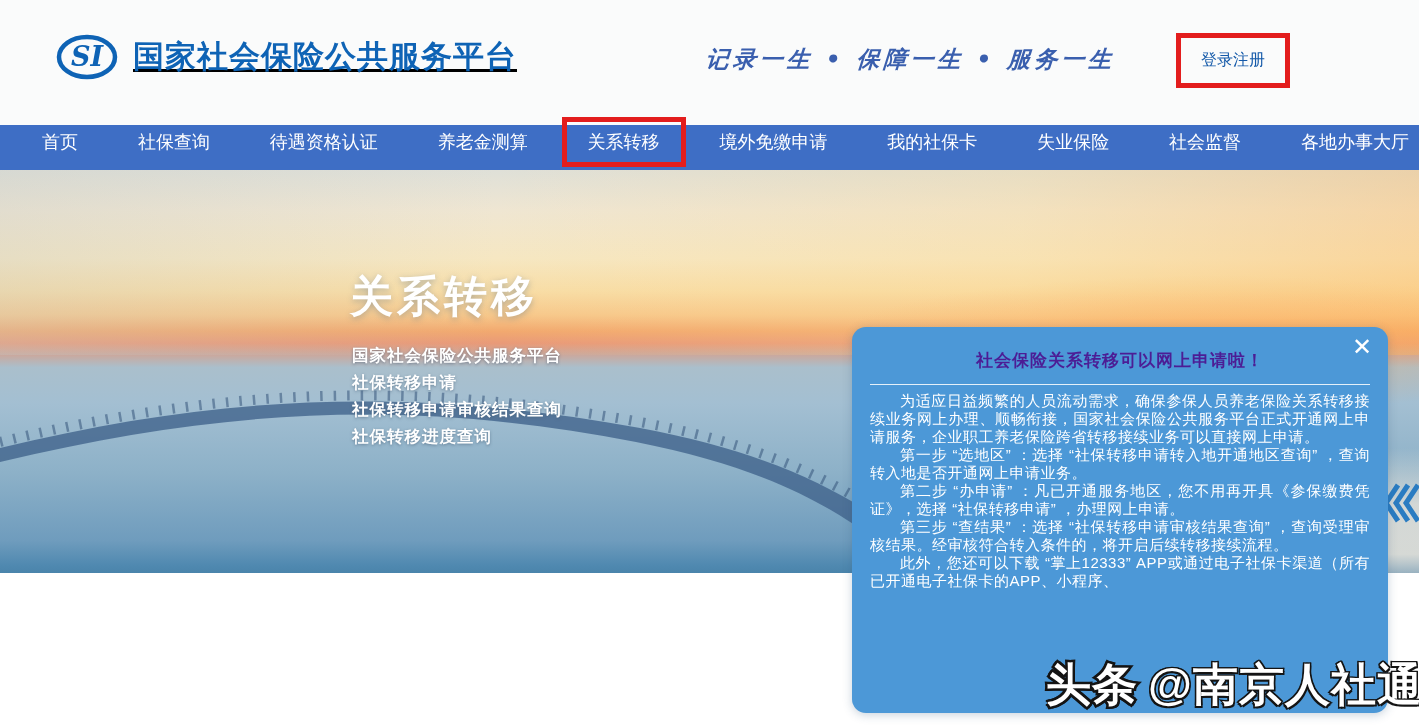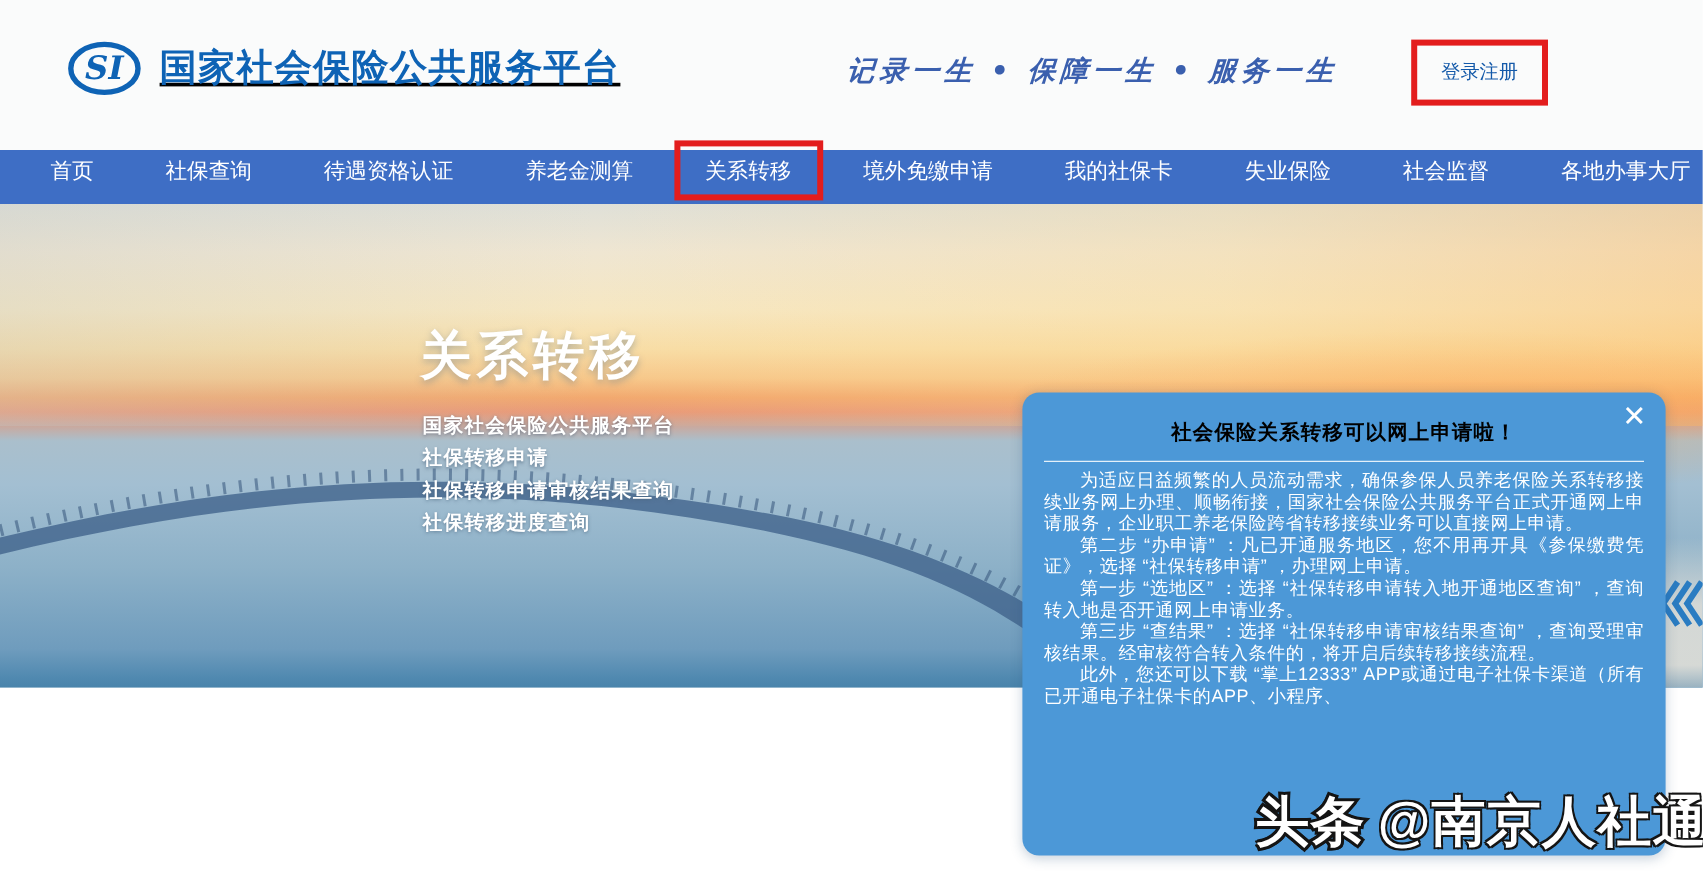--- a/index.html
+++ b/index.html
@@ -81,21 +81,21 @@
   
   .modal {
     position:absolute; left:852px; top:327px; width:536px; height:386px;
     background:var(--modal-blue,#4c98d7); border-radius:14px; z-index:5;
     padding:12px 18px 0 18px; box-shadow:0 2px 10px rgba(40,80,120,.25);
   }
   .modal-close {
     position:absolute; right:16px; top:6px; color:#ffffff; font-size:24px; line-height:28px;
     cursor:pointer; font-weight:normal; font-family:"DejaVu Sans", sans-serif;
   }
-  .modal-title { text-align:center; color:#000000; font-size:17px; font-weight:bold; margin:10px 0 12px 0; letter-spacing:1px; }
+  .modal-title { text-align:center; color:#4c1d95; font-size:17px; font-weight:bold; margin:10px 0 12px 0; letter-spacing:1px; }
   .modal-divider { border:none; border-top:1px solid rgba(255,255,255,.85); margin:0 0 7px 0; }
   .modal-body p {
     margin:0; color:#ffffff; font-size:15px; line-height:18px;
     text-indent:2em; text-align:justify; letter-spacing:.5px;
   }
 
   
   .chevrons { position:absolute; left:1385px; top:483px; z-index:4; cursor:pointer; }
 
   
@@ -161,22 +161,22 @@
       <li>社保转移进度查询</li>
     </ul>
 </div>
 
 <div class="modal">
   <span class="modal-close">✕</span>
   <div class="modal-title">社会保险关系转移可以网上申请啦！</div>
   <hr class="modal-divider">
   <div class="modal-body">
       <p>为适应日益频繁的人员流动需求，确保参保人员养老保险关系转移接续业务网上办理、顺畅衔接，国家社会保险公共服务平台正式开通网上申请服务，企业职工养老保险跨省转移接续业务可以直接网上申请。</p>
+      <p>第一步 “选地区” ：选择 “社保转移申请转入地开通地区查询” ，查询转入地是否开通网上申请业务。</p>
       <p>第二步 “办申请” ：凡已开通服务地区，您不用再开具《参保缴费凭证》，选择 “社保转移申请” ，办理网上申请。</p>
-      <p>第一步 “选地区” ：选择 “社保转移申请转入地开通地区查询” ，查询转入地是否开通网上申请业务。</p>
       <p>第三步 “查结果” ：选择 “社保转移申请审核结果查询” ，查询受理审核结果。经审核符合转入条件的，将开启后续转移接续流程。</p>
       <p>此外，您还可以下载 “掌上12333” APP或通过电子社保卡渠道（所有已开通电子社保卡的APP、小程序、</p>
     </div>
 </div>
 
 <svg class="chevrons" width="34" height="40" viewBox="0 0 34 40">
   <polyline points="13,2 1,20 13,38" fill="none" stroke="#2a7cc2" stroke-width="5"></polyline>
   <polyline points="23,2 11,20 23,38" fill="none" stroke="#2a7cc2" stroke-width="5"></polyline>
   <polyline points="33,2 21,20 33,38" fill="none" stroke="#2a7cc2" stroke-width="5"></polyline>
 </svg>

